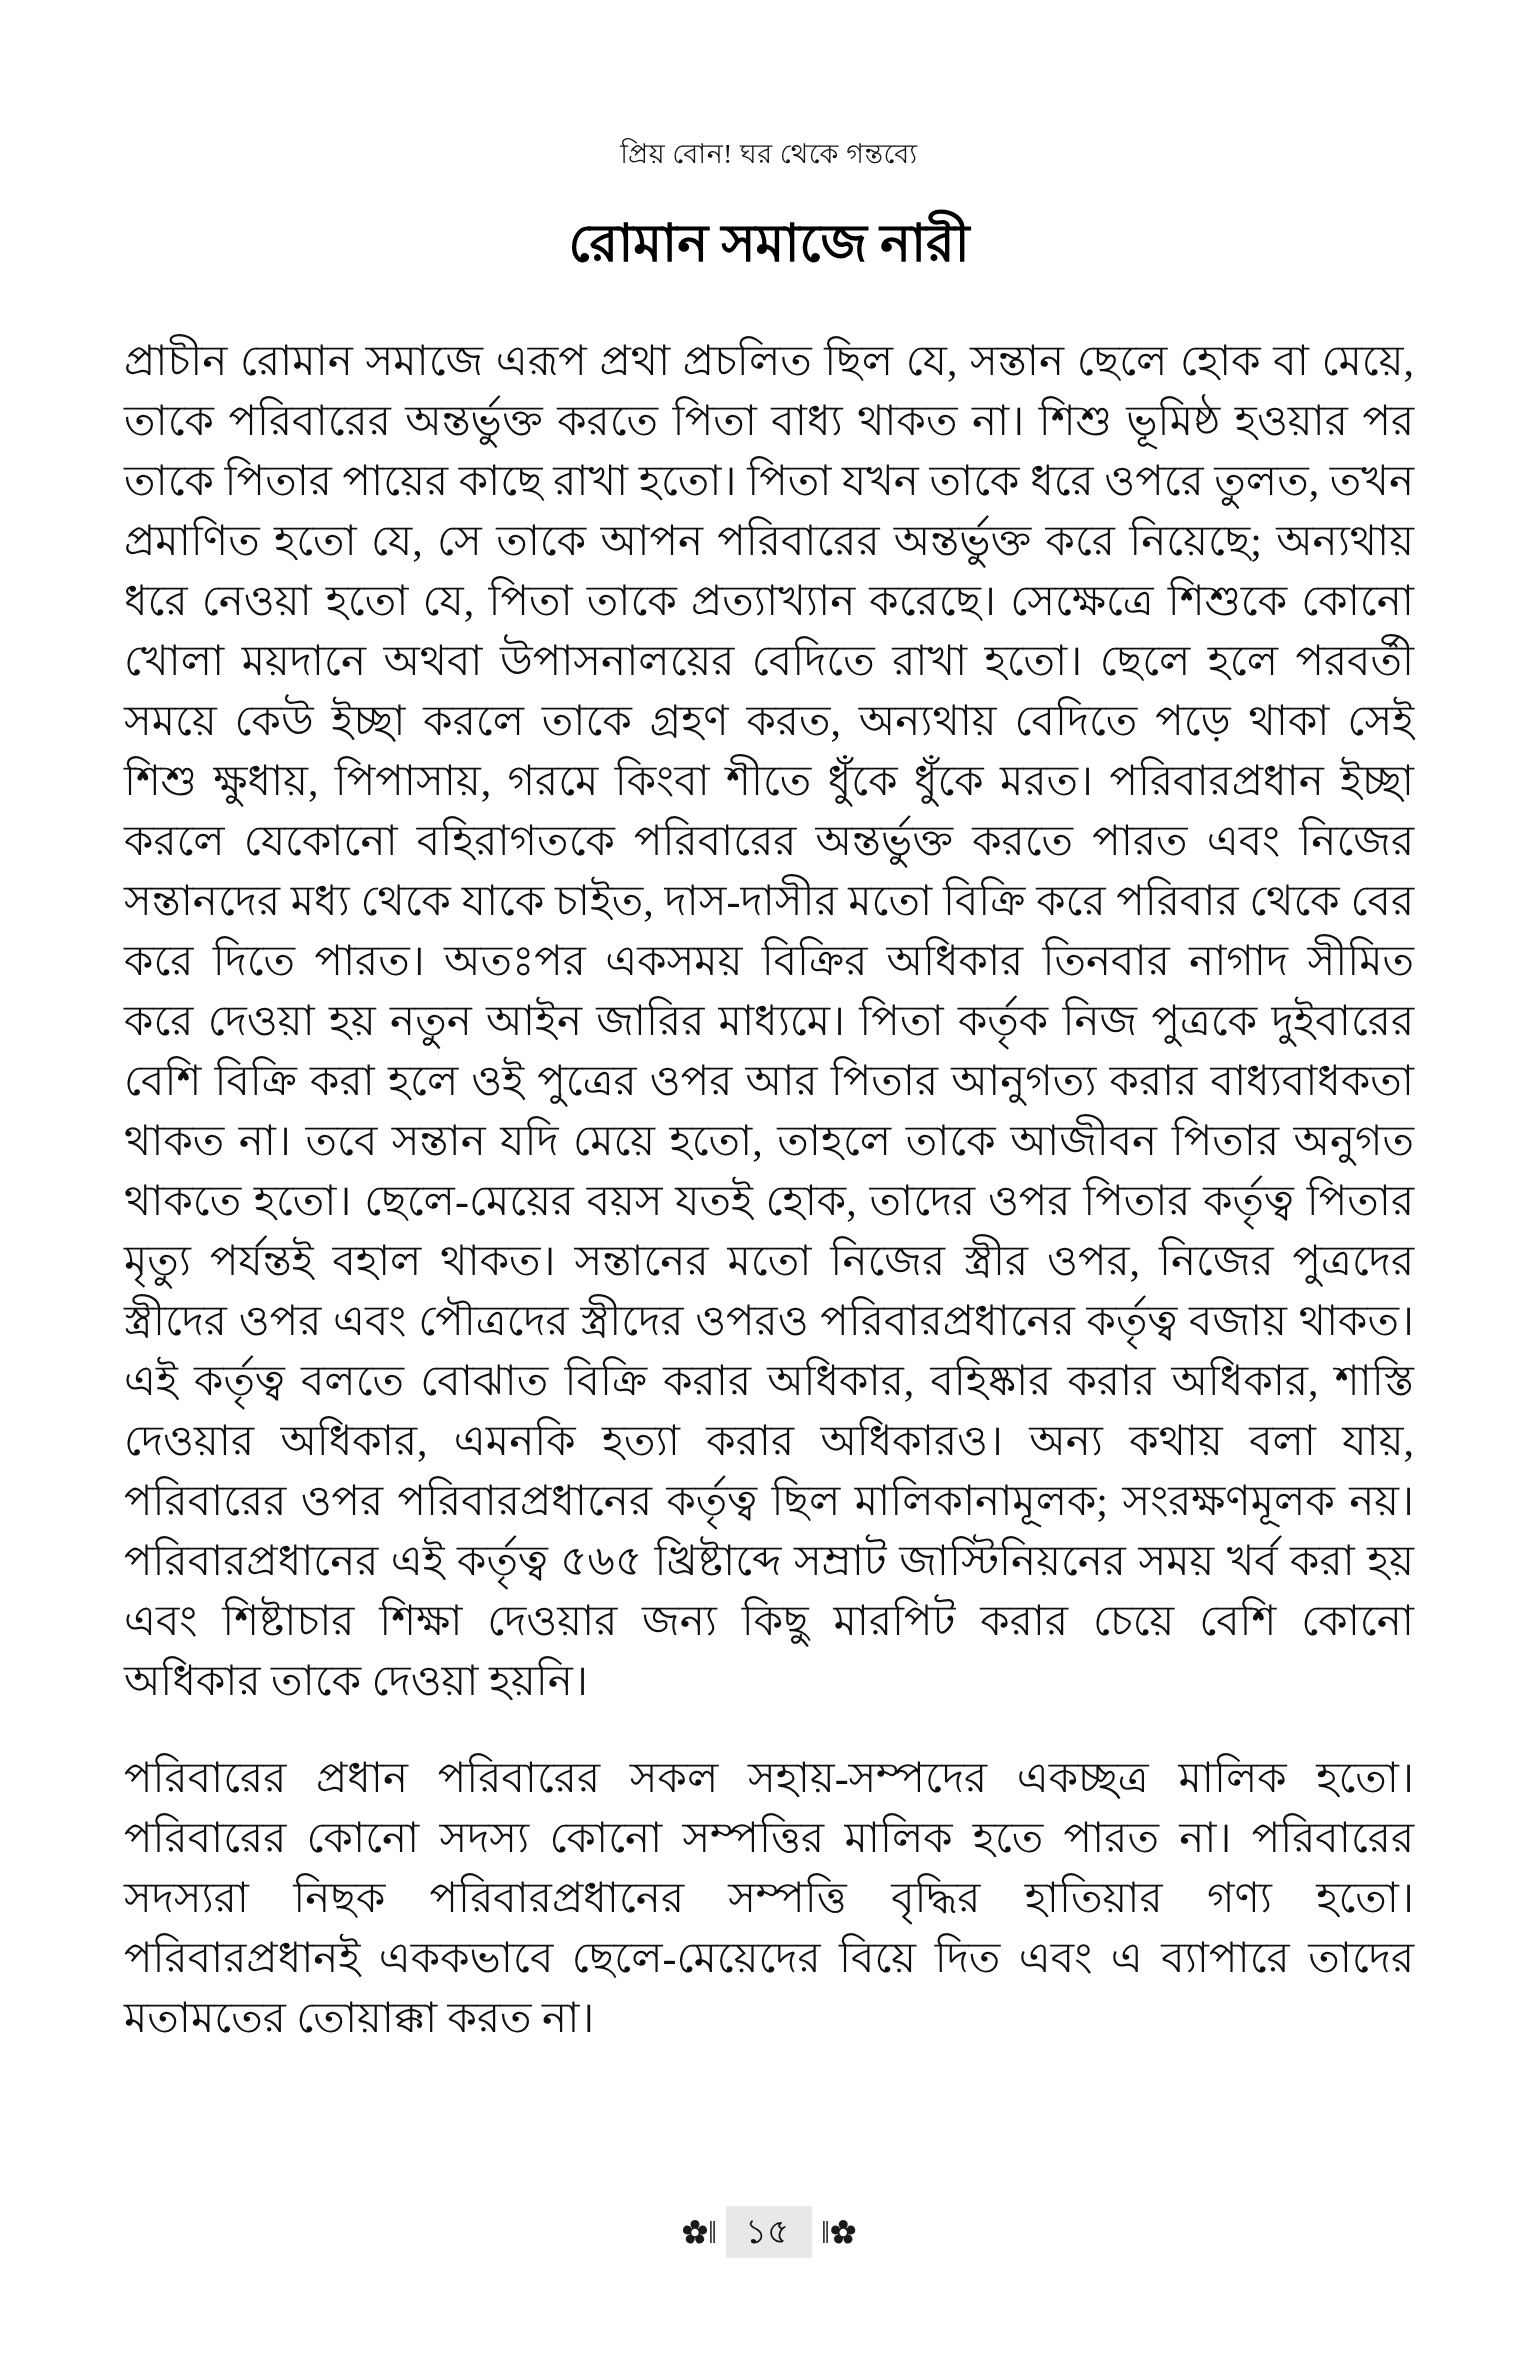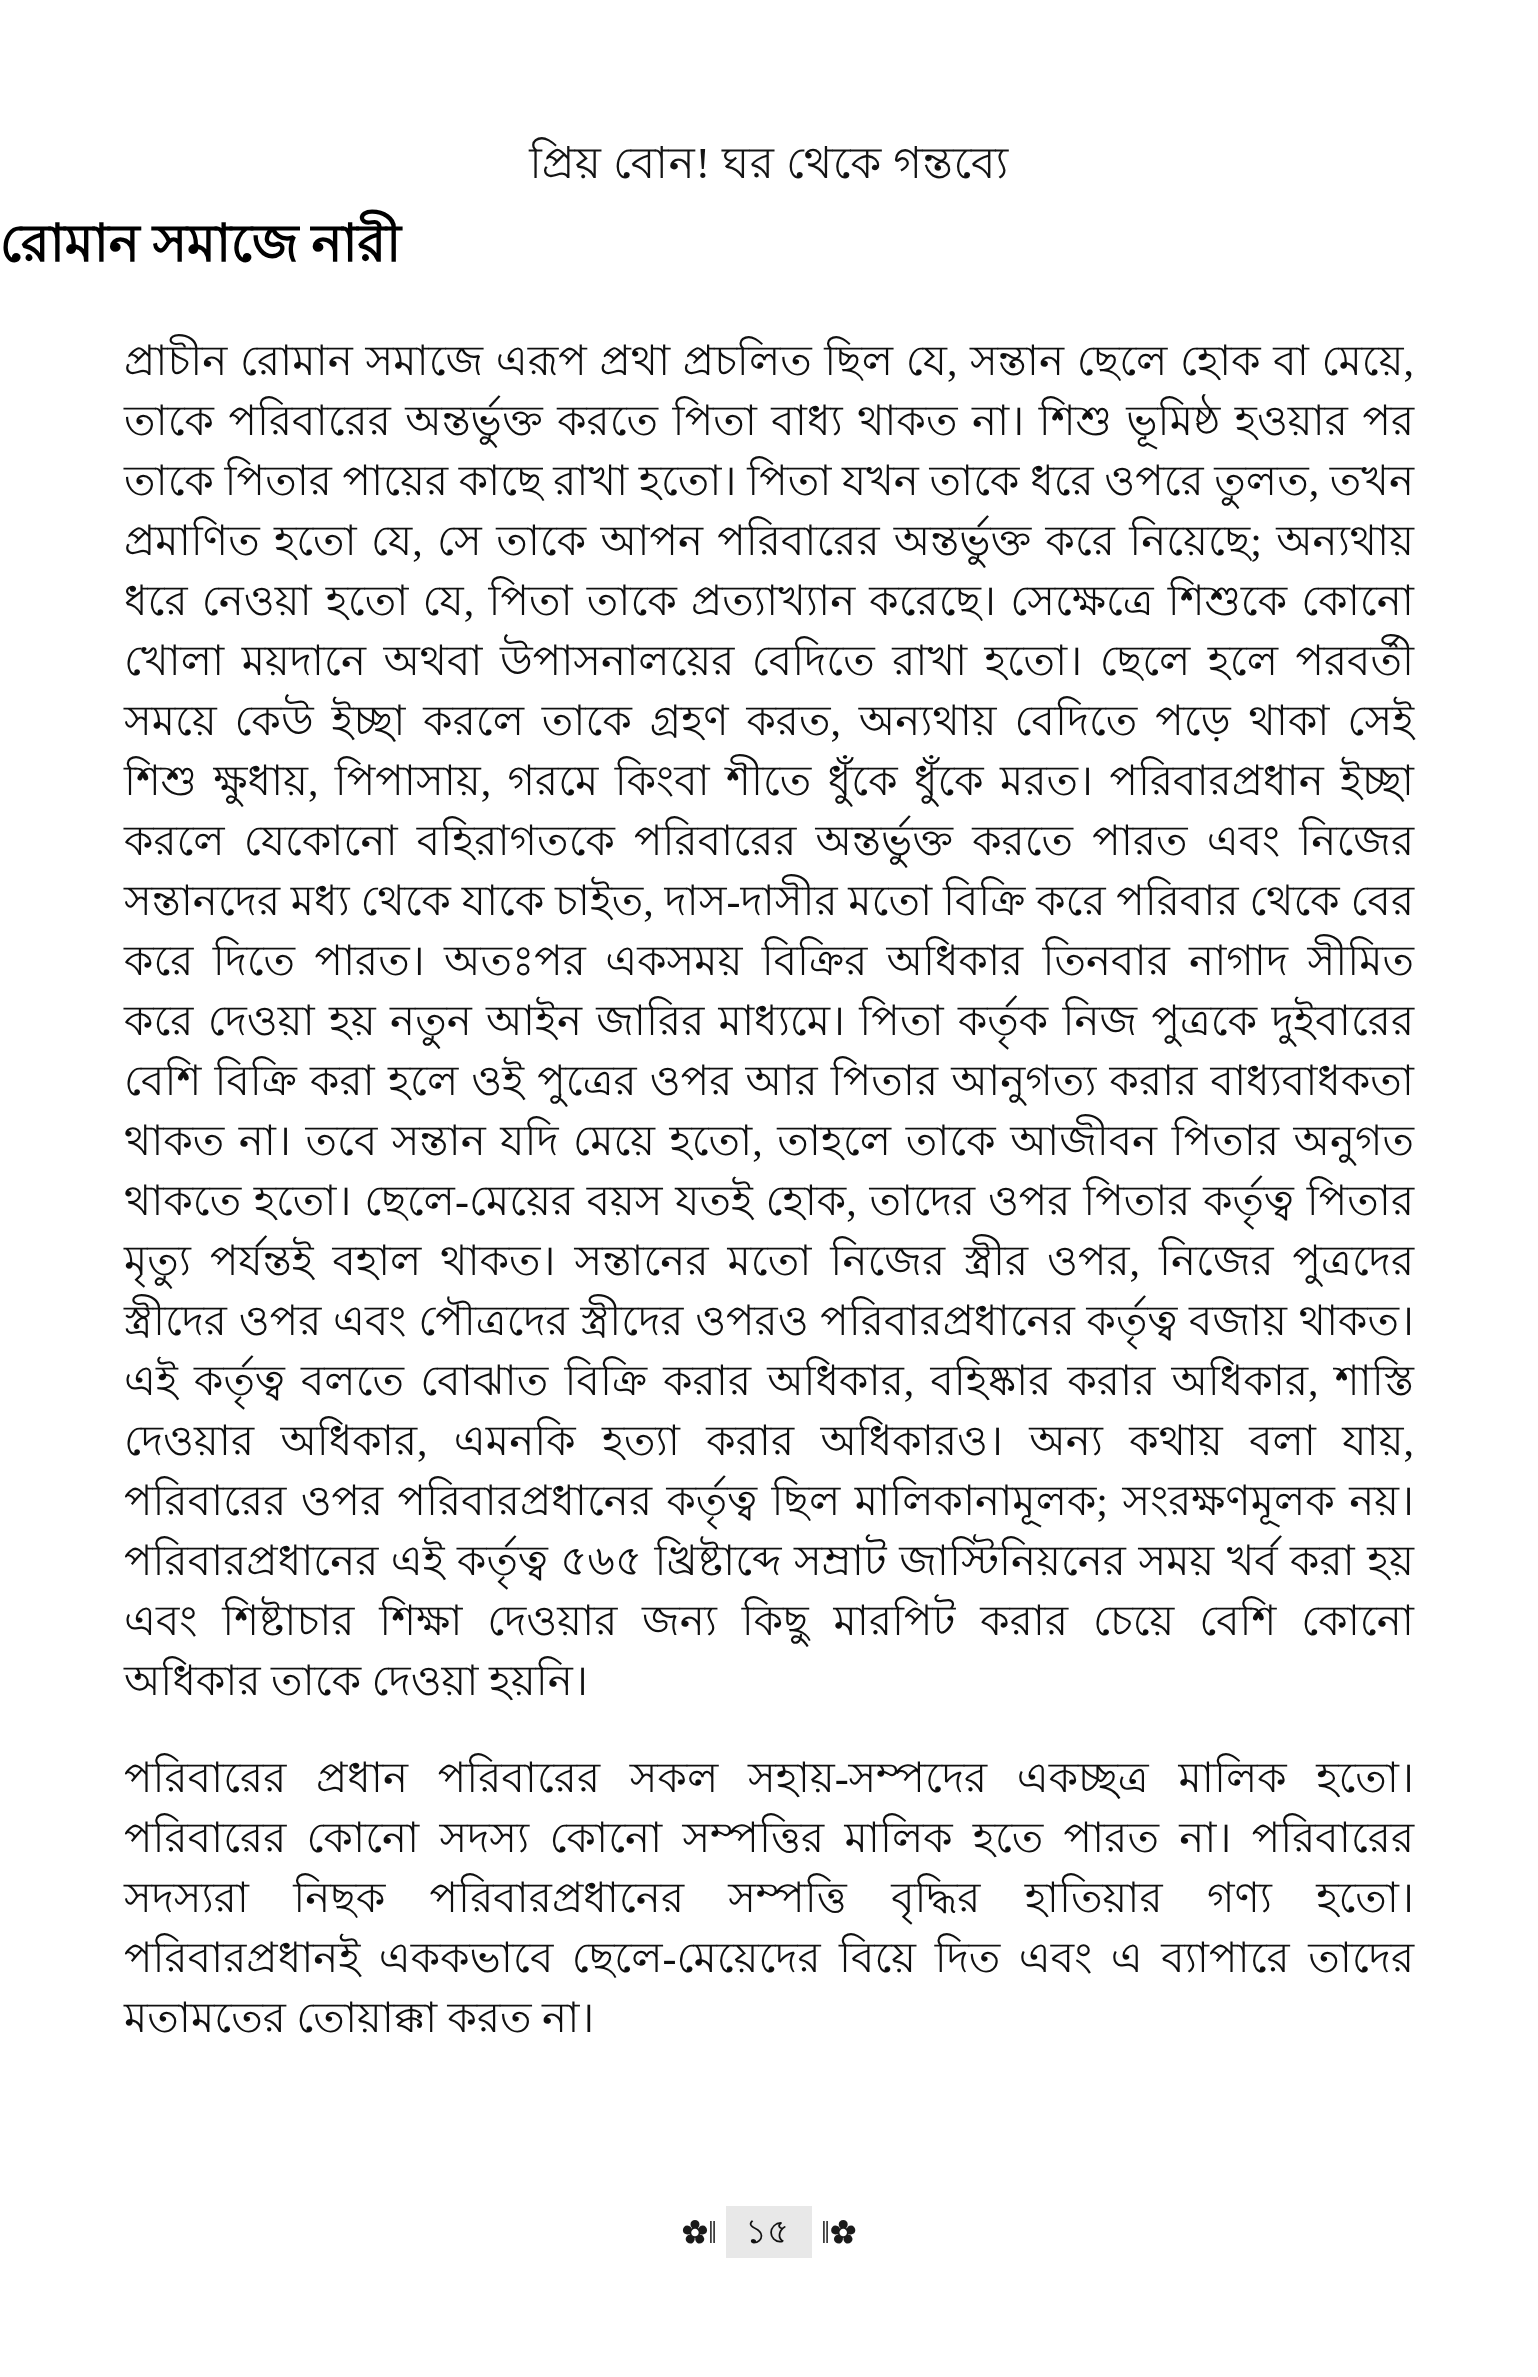--- a/index.html
+++ b/index.html
@@ -16,30 +16,31 @@
     font-family: "Liberation Serif", serif;
     overflow: hidden;
     box-sizing: border-box;
   }
   .running-header {
     position: absolute;
     top: 138px;
     left: 0;
     width: 100%;
     text-align: center;
-    font-size: 44px;
+    font-size: 27px;
     line-height: 1.2;
     color: #141414;
     letter-spacing: 0.5px;
   }
   .chapter-title {
     position: absolute;
     top: 213px;
     left: 0;
     width: 100%;
+    text-align: center;
     font-size: 52px;
     font-weight: bold;
     line-height: 1.2;
     margin: 0;
     color: #000000;
   }
   .body-text {
     position: absolute;
     top: 331px;
     left: 124px;

